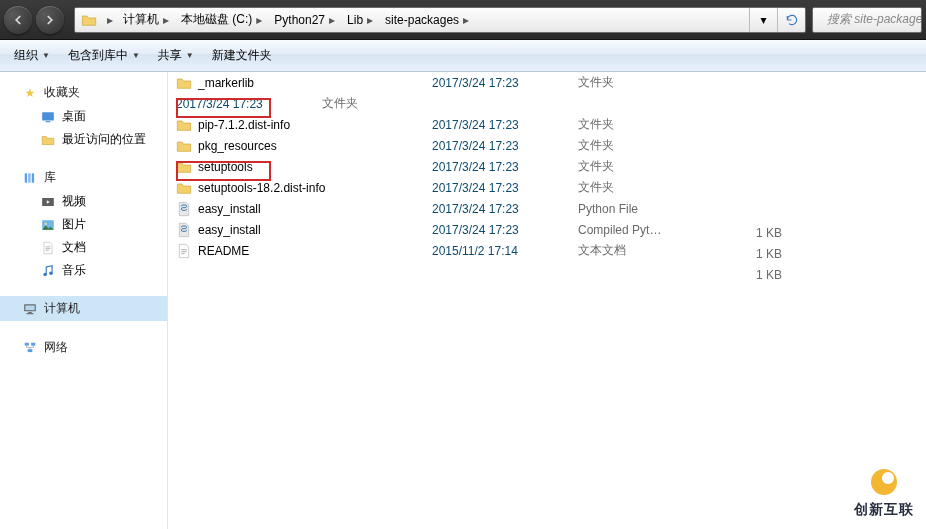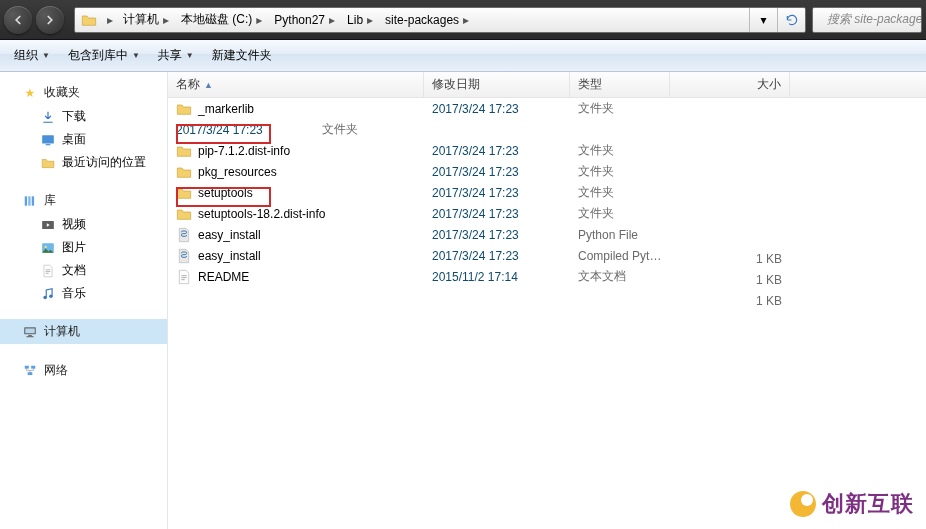--- a/index.html
+++ b/index.html
@@ -44,21 +44,21 @@
 .row { height: 21px; display: flex; align-items: center; }
 .cell { padding: 0 8px; white-space: nowrap; overflow: hidden; text-overflow: ellipsis; }
 .cell.name { width: 256px; display: flex; align-items: center; gap: 6px; }
 .cell.date { width: 146px; color: #0c4a6e; }
 .cell.type { width: 100px; color: #6a6a6a; }
 .cell.size { width: 120px; text-align: right; color: #6a6a6a; margin-top: 48px; }
 .file-ico { width: 16px; height: 16px; display: inline-flex; align-items: center; justify-content: center; flex-shrink: 0; }
 .highlight { position: absolute; border: 2px solid #d02a2a; pointer-events: none; }
 
 
-.watermark { position: absolute; right: 12px; bottom: 10px; display: flex; align-items: center; gap: 6px; color: #701a75; font-weight: bold; font-size: 22px; letter-spacing: 1px; opacity: .9; }
+.watermark { position: absolute; right: 12px; bottom: 10px; display: flex; align-items: center; gap: 6px; color: #0f172a; font-weight: bold; font-size: 14px; letter-spacing: 1px; opacity: .9; flex-direction: column; }
 .watermark .logo { width: 26px; height: 26px; border-radius: 50%; background: #f2b01e; position: relative; }
 .watermark .logo:after { content: ""; position: absolute; width: 12px; height: 12px; background: #fff; border-radius: 50%; top: 3px; right: 3px; }
 
 
 .folder-svg { fill: #f3d06b; stroke: #c9a43a; }
 .py-svg { fill: #e8e8e8; stroke: #b5b5b5; }
 .txt-svg { fill: #fdfdfd; stroke: #b5b5b5; }
 </style>
 </head>
 <body>
@@ -135,28 +135,20 @@
 <div class="main">
 
   <div class="sidebar">
     <div class="side-group-title fav">
       <span class="ico">★</span>
       <span>收藏夹</span>
     </div>
     <div class="side-item">
         <span class="ico">
           <svg width="14" height="14" viewBox="0 0 24 24">
-            <path d="M12 3v12m0 0l-5-5m5 5l5-5M4 21h16" stroke="#2c74c9" stroke-width="2" fill="none"></path>
-          </svg>
-        </span>
-        <span>下载</span>
-      </div>
-    <div class="side-item">
-        <span class="ico">
-          <svg width="14" height="14" viewBox="0 0 24 24">
             <rect x="2" y="4" width="20" height="14" rx="1" fill="#4a90d9"></rect>
             <rect x="8" y="19" width="8" height="2" fill="#4a90d9"></rect>
           </svg>
         </span>
         <span>桌面</span>
       </div>
     <div class="side-item">
         <span class="ico">
           <svg width="14" height="14" viewBox="0 0 24 24">
             <path class="folder-svg" d="M2 6h7l2 3h11v11H2z"></path>
@@ -233,35 +225,20 @@
             <rect x="14" y="3" width="7" height="5" fill="#5aa0e6"></rect>
             <rect x="8" y="14" width="8" height="5" fill="#5aa0e6"></rect>
             <path d="M6 8v3h12V8M12 11v3" stroke="#888" fill="none"></path>
           </svg>
         </span>
       <span>网络</span>
     </div>
   </div>
 
   <div class="content">
-    <div class="columns">
-      <div class="col col-name">
-          <span>名称</span>
-          <span class="sort-arrow">▲</span>
-        </div>
-      <div class="col col-date">
-          <span>修改日期</span>
-        </div>
-      <div class="col col-type">
-          <span>类型</span>
-        </div>
-      <div class="col col-size">
-          <span>大小</span>
-        </div>
-    </div>
     <div class="rows" id="rows">
         <div class="row">
           <div class="cell name">
             <span class="file-ico">
               <svg width="16" height="16" viewBox="0 0 24 24">
                 <path class="folder-svg" d="M2 6h7l2 3h11v11H2z"></path>
               </svg>
             </span>
             <span>_markerlib</span>
           </div>

